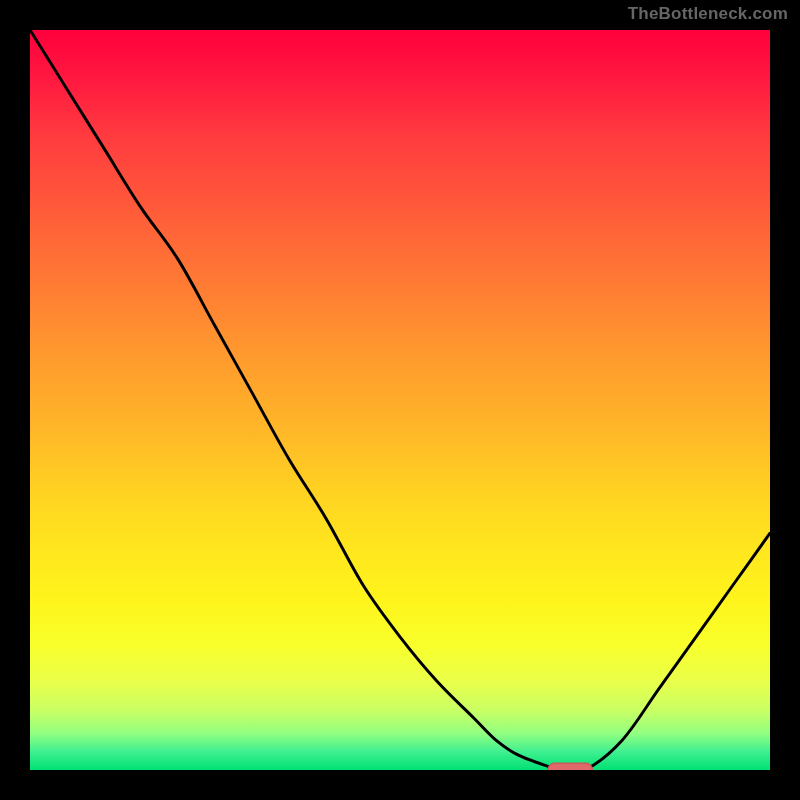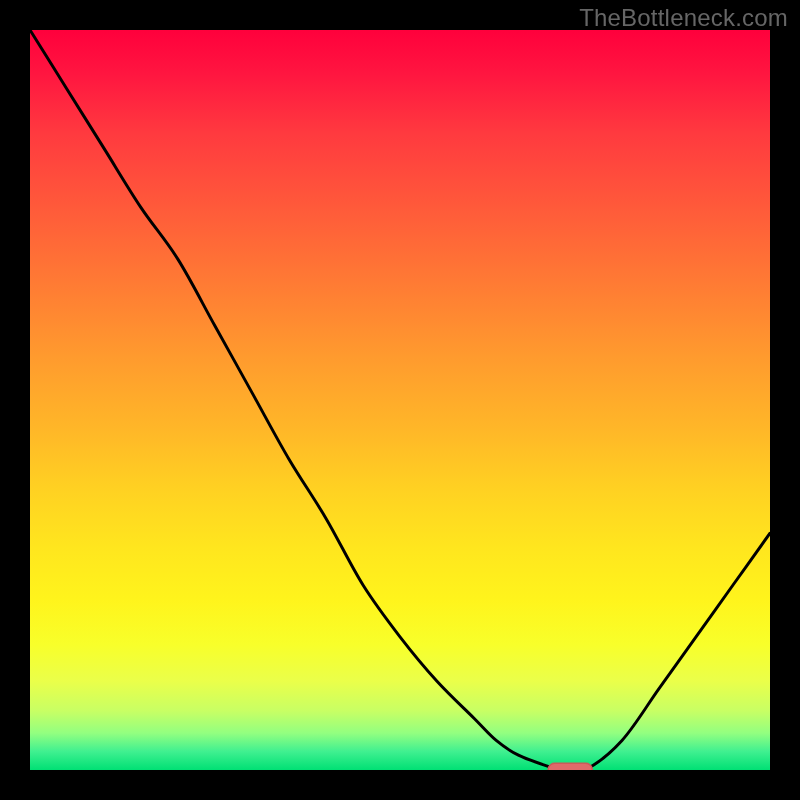--- a/index.html
+++ b/index.html
@@ -15,22 +15,22 @@
     position: relative;
     width: 800px;
     height: 800px;
     background: #000;
   }
   .watermark {
     position: absolute;
     top: 4px;
     right: 12px;
     color: #666;
-    font-size: 24px;
-    font-weight: 400;
+    font-size: 17px;
+    font-weight: 700;
     letter-spacing: 0.2px;
     user-select: none;
   }
   .plot-area {
     position: absolute;
     left: 30px;
     top: 30px;
     width: 740px;
     height: 740px;
     overflow: hidden;

